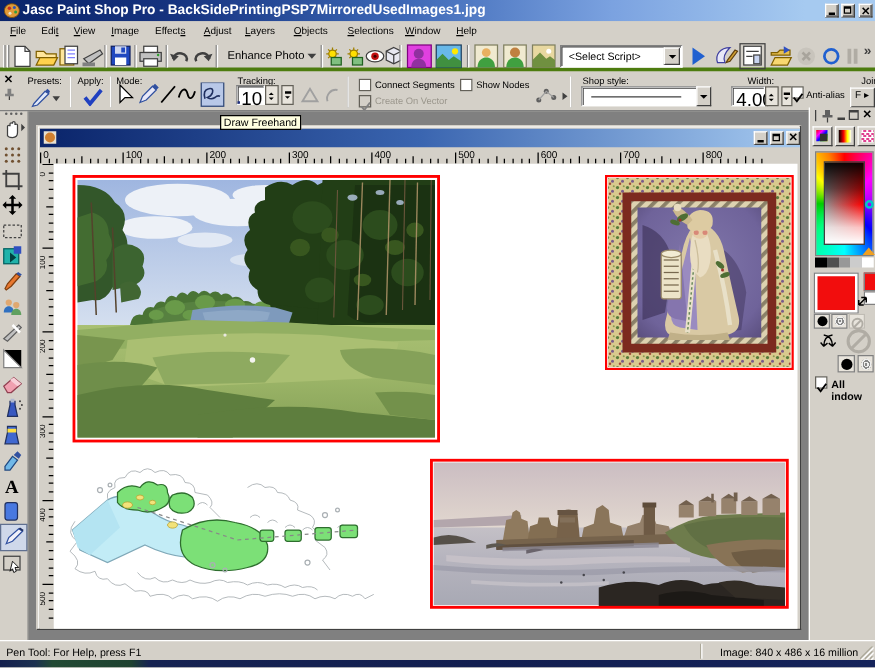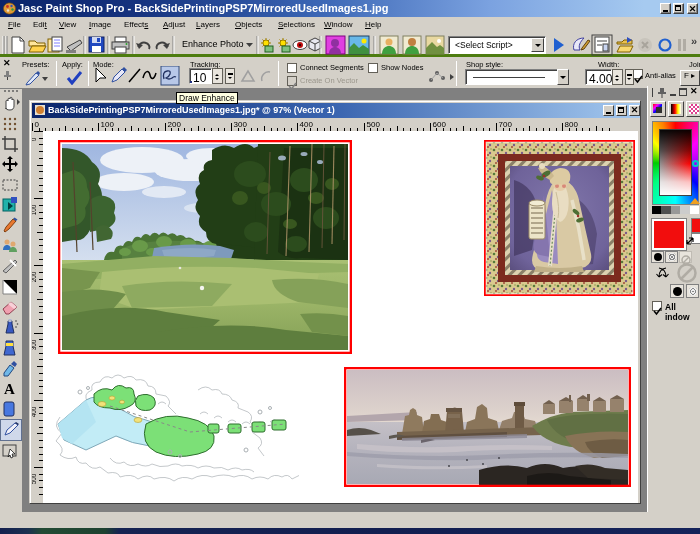--- a/index.html
+++ b/index.html
@@ -25,21 +25,21 @@
 #doctitle{left:2px;top:2px;width:608px;height:15px;background:linear-gradient(90deg,#0a246a 0%,#3a65b0 50%,#a6caf0 100%);color:#fff;font-weight:bold;font-size:9px;line-height:15px}
 #hruler{left:2px;top:17px;width:608px;height:13px;background:#d4d0c8;overflow:hidden}
 #vruler{left:2px;top:30px;width:11px;height:372px;background:#d4d0c8;overflow:hidden}
 #canvas{left:13px;top:30px;width:595px;height:372px;background:#fff;overflow:hidden}
 
 #statusbar{left:0;top:512px;width:700px;height:16px;background:#d4d0c8;border-top:1px solid #fff;font-size:8.5px;color:#000}
 #taskbar{left:0;top:528px;width:700px;height:6px;background:linear-gradient(90deg,#141f4e 0%,#1b3050 4%,#224a34 6%,#1e4230 15%,#162352 17%,#121e50 55%,#15235a 100%)}
 
 #materials{left:647px;top:86px;width:53px;height:426px;background:#d4d0c8;border-left:1px solid #fff}
 .checkbox{position:absolute;width:10px;height:10px;background:#fff;border:1px solid #636058}
-.spin{position:absolute;background:#fff;border:1px solid;border-color:#808080 #fff #fff #808080;box-shadow:inset 1px 1px 0 #404040;font-size:12px}
+.spin{position:absolute;background:#fff;border:1px solid;border-color:#808080 #fff #fff #808080;box-shadow:inset 1px 1px 0 #404040;font-size:15px}
 
 #tooltip{left:176px;top:92px;height:12px;background:#ffffe1;border:1px solid #000;font-size:8.5px;line-height:11px;padding:0 2px;white-space:nowrap;z-index:50}
 </style></head>
 <body>
 <div id="app">
 
 <div class="abs" id="titlebar">
   <svg class="abs" style="left:3px;top:2px" width="13" height="13" viewBox="0 0 13 13">
         <path d="M6.5 1 C10 1 12.5 3.5 12.5 6.5 C12.5 9.5 10 12 6.5 12 C3 12 0.5 9.5 0.5 6.5 C0.5 3.5 3 1 6.5 1z" fill="#e09a38" stroke="#7a5010" stroke-width=".8"></path>
         <circle cx="4.5" cy="4.5" r="1.4" fill="#c43026"></circle>
@@ -438,21 +438,20 @@
 </div>
 
 <div class="abs" id="workspace"></div>
 
 <div class="abs" id="docwin">
   <div class="abs" id="doctitle">
     <svg class="abs" style="left:2px;top:1px" width="12" height="12" viewBox="0 0 12 12">
           <rect x="1" y="1" width="10" height="10" fill="#e8e0d0"></rect>
           <circle cx="6" cy="6" r="4" fill="#d08030"></circle>
         </svg>
-    <span style="position:absolute;left:16px">BackSidePrintingPSP7MirroredUsedImages1.jpg* @  97% (Vector 1)</span>
     <div style="position:absolute;left:571px;top:2px;width:11px;height:11px;background:#d4d0c8;border:1px solid;border-color:#fff #404040 #404040 #fff">
           <div style="position:absolute;left:2px;top:6px;width:5px;height:2px;background:#000"></div>
         </div>
     <div style="position:absolute;left:584px;top:2px;width:11px;height:11px;background:#d4d0c8;border:1px solid;border-color:#fff #404040 #404040 #fff">
           <div style="position:absolute;left:1px;top:1px;width:6px;height:6px;border:1px solid #000;border-top-width:2px"></div>
         </div>
     <div style="position:absolute;left:597px;top:2px;width:11px;height:11px;background:#d4d0c8;border:1px solid;border-color:#fff #404040 #404040 #fff;font-size:9px;line-height:9px;text-align:center;font-weight:bold;color:#000">✕</div>
   </div>
   <div class="abs" id="hruler"><svg width="608" height="13" id="hrulersvg">
           <line x1="0.5" y1="13" x2="0.5" y2="4" stroke="#000" stroke-width="1"></line>
@@ -987,17 +986,35 @@
  <div style="position:absolute;left:38px;top:198px;width:13px;height:14px;background:#e8e4dc;border:1px solid #808080">
         <div style="position:absolute;left:2px;top:2px;width:8px;height:9px;border-radius:50%;background:repeating-radial-gradient(#888 0 1px,#eee 1px 2px)"></div>
       </div>
 
  <div class="checkbox" style="left:4px;top:215px"><svg width="9" height="9">
           <path d="M1 4l2.5 3L8 1" fill="none" stroke="#000" stroke-width="1.5"></path>
         </svg></div>
  <span style="position:absolute;left:17px;top:216px;font-size:8.5px;font-weight:bold">All indow</span>
 </div>
 
-<div class="abs" id="tooltip">Draw Enhance</div>
-
+<div class="abs" id="tooltip">Draw Freehand</div>
+
+<div class="abs" id="statusbar">
+  <span style="position:absolute;left:5px;top:4px">Pen Tool: For Help, press F1</span>
+  <span style="position:absolute;left:576px;top:4px">Image:  840 x 486 x 16 million</span>
+  <div style="position:absolute;left:560px;top:2px;width:1px;height:12px;background:#aca899"></div>
+  <div style="position:absolute;left:561px;top:2px;width:1px;height:12px;background:#fff"></div>
+  <svg style="position:absolute;left:688px;top:4px" width="11" height="11">
+        <g stroke="#aca899">
+          <line x1="10" y1="0" x2="0" y2="10"></line>
+          <line x1="10" y1="4" x2="4" y2="10"></line>
+          <line x1="10" y1="8" x2="8" y2="10"></line>
+        </g>
+        <g stroke="#fff">
+          <line x1="11" y1="1" x2="1" y2="11"></line>
+          <line x1="11" y1="5" x2="5" y2="11"></line>
+          <line x1="11" y1="9" x2="9" y2="11"></line>
+        </g>
+      </svg>
+</div>
 <div class="abs" id="taskbar"></div>
 
 </div>
 
 </body></html>

